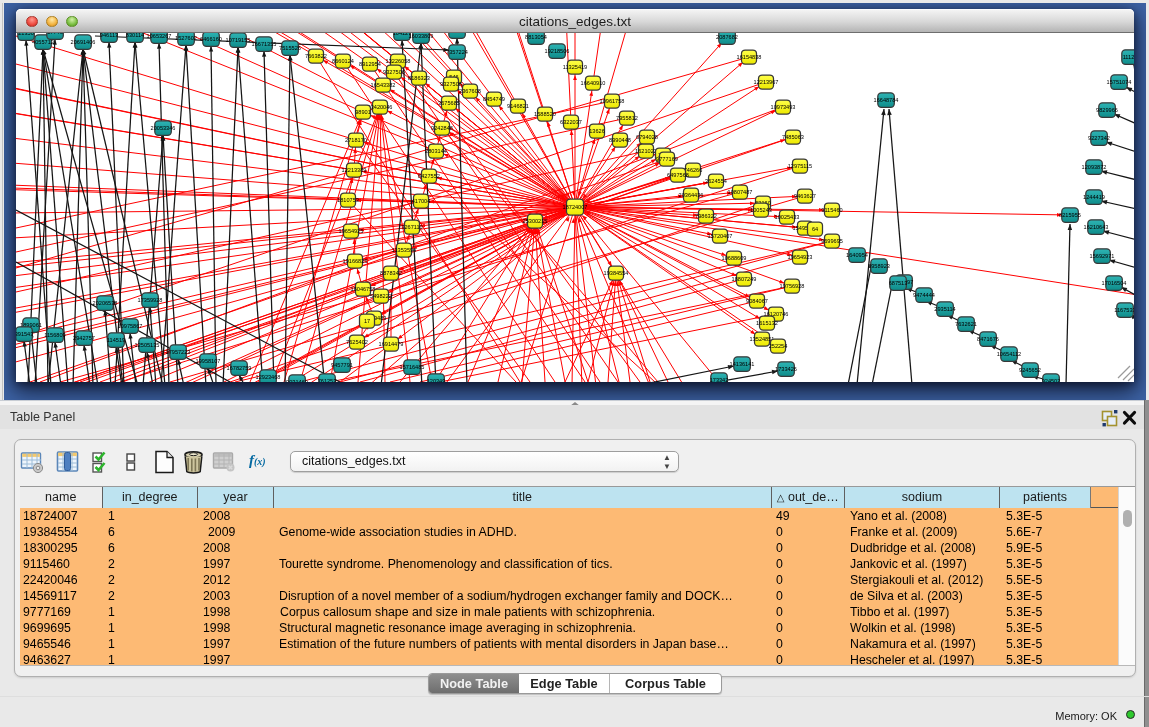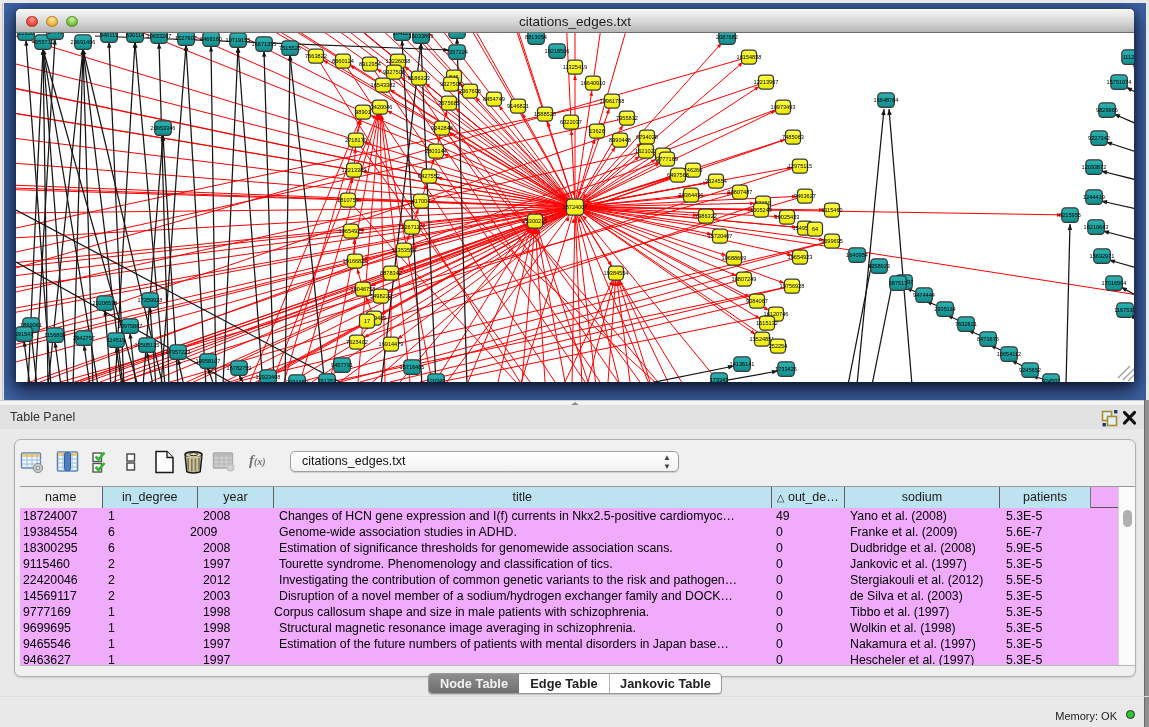--- a/index.html
+++ b/index.html
@@ -20,21 +20,21 @@
   border-right:5px solid transparent;border-bottom:4px solid #8a8a8a}
 #tphead {position:absolute;left:0;top:405px;width:1149px;height:24px;background:#e2e2e2}
 #tphead .t {position:absolute;left:10px;top:5px;font-size:12.5px;color:#333}
 #panel {position:absolute;left:14px;top:439px;width:1122px;height:238px;background:#f0f0f0;
   border:1px solid #b0b0b0;border-radius:7px;box-shadow:0 1px 2px rgba(0,0,0,0.12)}
 .tbi {position:absolute;top:10px}
 #combo {position:absolute;left:275px;top:11px;width:389px;height:21px;background:linear-gradient(#fff,#f2f2f2);
   border:1px solid #9e9e9e;border-radius:5px;font-size:12.5px;color:#111;line-height:19px;padding-left:11px;
   box-shadow:0 1px 1px rgba(0,0,0,0.15)}
 #combo .arr {position:absolute;right:7px;top:1px;font-size:8px;color:#444;line-height:9px}
-#tablewrap {position:absolute;left:5px;top:46px;width:1115px;height:180px;background:#f0abfc;
+#tablewrap {position:absolute;left:5px;top:46px;width:1115px;height:180px;background:#fdba74;
   border-top:1px solid #999;border-bottom:1px solid #b8b8b8;overflow:hidden}
 #thead {position:absolute;left:0;top:0;height:21px;width:1098px;border-bottom:1px solid #555}
 .th {position:absolute;top:0;height:21px;background:#bde3f0;border-right:1px solid #5f5f5f;
   font-size:12.5px;color:#1a1a1a;text-align:center;line-height:20px}
 .trow {position:absolute;left:0;width:1098px;height:16px;font-size:12.3px;color:#000}
 .trow span {position:absolute;top:0;line-height:15px;white-space:nowrap;overflow:hidden}
 #vsb {position:absolute;left:1098px;top:0;width:17px;height:180px;background:#fbfbfb;border-left:1px solid #d5d5d5}
 #vsb .thumb {position:absolute;left:3.5px;top:23px;width:9px;height:17px;background:#b0b0b0;border-radius:4.5px}
 #tabs {position:absolute;left:428px;top:673px;height:21px;font-size:12.8px;font-weight:bold;
   border:1px solid #9a9a9a;border-radius:4px;background:#fff;box-shadow:0 1px 1px rgba(0,0,0,0.18)}
@@ -869,92 +869,89 @@
  <path d="M3.2 6.5l1.6 15.2c2.1 1.6 11.3 1.6 13.4 0l1.6-15.2" fill="#cdc59e" stroke="#1a1a1a" stroke-width="1.5"></path>
  <path d="M6.2 8v12.5M9.8 8.5v13M13.4 8.5v13M17 8v12.5" stroke="#7e7655" stroke-width="1.6"></path>
 </svg>
 <svg class="tbi" style="left:197px" width="24" height="24" viewBox="0 0 24 24">
  <rect x="1.5" y="3" width="19" height="15" rx="1" fill="#cfcfcf" stroke="#a9a9a9" stroke-width="1.4"></rect>
  <rect x="2.2" y="3.7" width="17.6" height="3.2" fill="#bdbdbd"></rect>
  <path d="M2 10h19M2 14h19M7 3v15M12 3v15M17 3v15" stroke="#b3b3b3" stroke-width="1"></path>
  <circle cx="18.5" cy="17.5" r="4" fill="#c4c4c4"></circle>
  <path d="M16.8 15.8l3.4 3.4M20.2 15.8l-3.4 3.4" stroke="#dadada" stroke-width="1.4"></path>
 </svg>
-<div class="tbi" style="left:234px;top:11px;width:30px;height:20px;font-family:'Liberation Serif',serif;font-style:italic;color:#737373"><span style="font-size:15px;font-weight:bold">f</span><span style="font-size:10px;font-weight:bold">(x)</span></div>
+<div class="tbi" style="left:234px;top:11px;width:30px;height:20px;font-family:'Liberation Serif',serif;font-style:italic;color:#0369a1"><span style="font-size:15px;font-weight:bold">f</span><span style="font-size:10px;font-weight:bold">(x)</span></div>
 
   <div id="combo">citations_edges.txt<span class="arr">▲<br>▼</span></div>
   <div id="tablewrap">
     <div id="thead">
       <div class="th" style="left:0;width:82.5px;background:#ededed">name</div>
       <div class="th" style="left:82.5px;width:95.5px">in_degree</div>
       <div class="th" style="left:178px;width:76px">year</div>
       <div class="th" style="left:254px;width:497.5px">title</div>
       <div class="th" style="left:751.5px;width:73.5px"><span style="font-size:10px">△</span> out_de…</div>
       <div class="th" style="left:825px;width:155px">sodium</div>
       <div class="th" style="left:980px;width:91px;border-right:1px solid #777">patients</div>
     </div>
     <div class="trow" style="top:22px">
         <span style="left:3px">18724007</span>
         <span style="left:88px">1</span>
         <span style="left:183px">2008</span>
-        <span style="left:259px;width:492px">Changes of HCN gene expression and I(f) currents in Nkx2.5-positive cardiomyoc…</span>
         <span style="left:756px">49</span>
         <span style="left:830px;width:150px">Yano et al. (2008)</span>
         <span style="left:986px">5.3E-5</span>
       </div>
       <div class="trow" style="top:38px">
         <span style="left:3px">19384554</span>
         <span style="left:88px">6</span>
-        <span style="left:170px">2009</span>
+        <span style="left:188px">2009</span>
         <span style="left:259px;width:492px">Genome-wide association studies in ADHD.</span>
         <span style="left:756px">0</span>
         <span style="left:830px;width:150px">Franke et al. (2009)</span>
         <span style="left:986px">5.6E-7</span>
       </div>
       <div class="trow" style="top:54px">
         <span style="left:3px">18300295</span>
         <span style="left:88px">6</span>
         <span style="left:183px">2008</span>
-        <span style="left:259px;width:492px">Estimation of significance thresholds for genomewide association scans.</span>
         <span style="left:756px">0</span>
         <span style="left:830px;width:150px">Dudbridge et al. (2008)</span>
         <span style="left:986px">5.9E-5</span>
       </div>
       <div class="trow" style="top:70px">
         <span style="left:3px">9115460</span>
         <span style="left:88px">2</span>
         <span style="left:183px">1997</span>
         <span style="left:259px;width:492px">Tourette syndrome. Phenomenology and classification of tics.</span>
         <span style="left:756px">0</span>
         <span style="left:830px;width:150px">Jankovic et al. (1997)</span>
         <span style="left:986px">5.3E-5</span>
       </div>
       <div class="trow" style="top:86px">
         <span style="left:3px">22420046</span>
         <span style="left:88px">2</span>
         <span style="left:183px">2012</span>
-        <span style="left:259px;width:492px">Investigating the contribution of common genetic variants to the risk and pathogen…</span>
         <span style="left:756px">0</span>
         <span style="left:830px;width:150px">Stergiakouli et al. (2012)</span>
         <span style="left:986px">5.5E-5</span>
       </div>
       <div class="trow" style="top:102px">
         <span style="left:3px">14569117</span>
         <span style="left:88px">2</span>
         <span style="left:183px">2003</span>
         <span style="left:259px;width:492px">Disruption of a novel member of a sodium/hydrogen exchanger family and DOCK…</span>
         <span style="left:756px">0</span>
         <span style="left:830px;width:150px">de Silva et al. (2003)</span>
         <span style="left:986px">5.3E-5</span>
       </div>
       <div class="trow" style="top:118px">
         <span style="left:3px">9777169</span>
         <span style="left:88px">1</span>
         <span style="left:183px">1998</span>
-        <span style="left:254px;width:492px">Corpus callosum shape and size in male patients with schizophrenia.</span>
+        <span style="left:260px;width:492px">Corpus callosum shape and size in male patients with schizophrenia.</span>
         <span style="left:756px">0</span>
         <span style="left:830px;width:150px">Tibbo et al. (1997)</span>
         <span style="left:986px">5.3E-5</span>
       </div>
       <div class="trow" style="top:134px">
         <span style="left:3px">9699695</span>
         <span style="left:88px">1</span>
         <span style="left:183px">1998</span>
         <span style="left:259px;width:492px">Structural magnetic resonance image averaging in schizophrenia.</span>
         <span style="left:756px">0</span>
@@ -979,17 +976,17 @@
         <span style="left:986px">5.3E-5</span>
       </div>
     <div id="vsb">
         <div class="thumb"></div>
       </div>
   </div>
 </div>
 <div id="tabs">
   <div class="sel" style="width:90px">Node Table</div>
   <div class="mid" style="width:90px">Edge Table</div>
-  <div class="last" style="width:112px">Jankovic Table</div>
+  <div class="last" style="width:112px">Corpus Table</div>
 </div>
 <div id="status">Memory: OK</div>
 <div id="dot"></div>
 <div id="rstrip"></div>
 <div id="bline"></div>
 </body></html>

